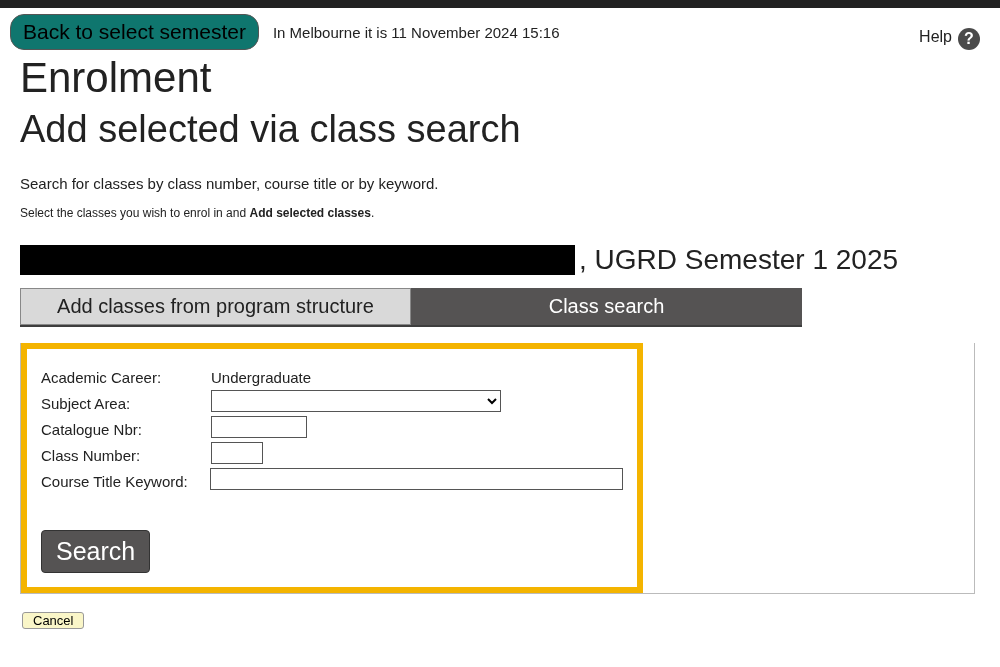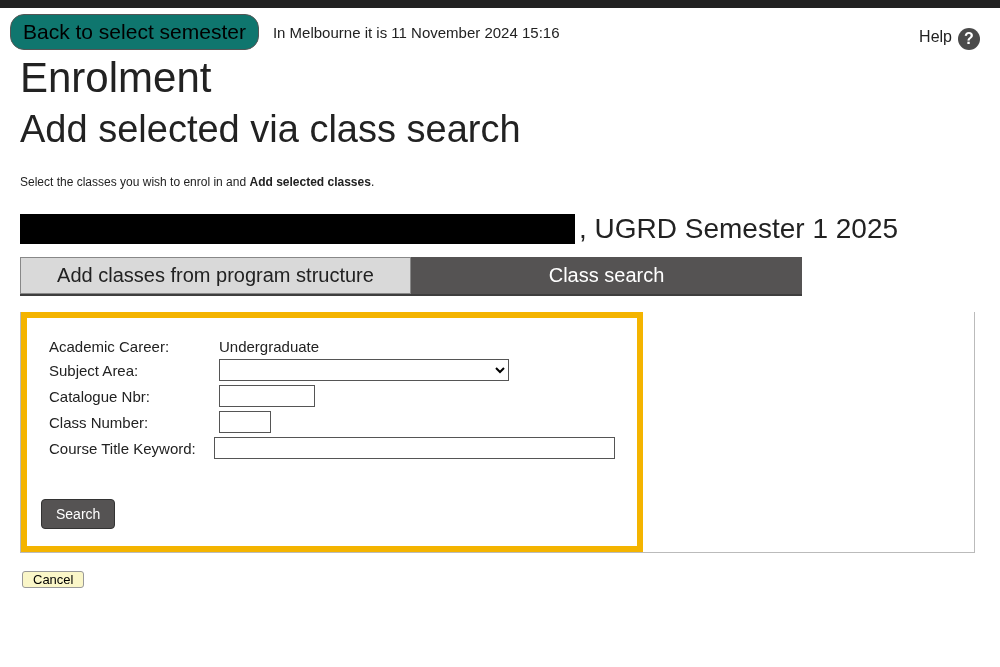--- a/index.html
+++ b/index.html
@@ -130,22 +130,22 @@
   .highlight-box {
     position: relative;
     border: 6px solid #f4b400;
     padding: 16px 14px 14px 14px;
     box-sizing: border-box;
     width: 622px;
     min-height: 240px;
   }
   .form-row {
     display: flex;
-    align-items: center;
-    margin: 4px 8px;
+    align-items: flex-end;
+    margin: 4px 0;
     font-size: 15px;
   }
   .form-row label {
     width: 170px;
   }
   .form-row .value { }
   select.subject {
     width: 290px;
     height: 22px;
     border: 1px solid #555;
@@ -163,21 +163,21 @@
   }
   input.tiny {
     width: 46px;
     height: 18px;
     border: 1px solid #555;
   }
   .search-btn {
     margin-top: 36px;
     background: #555353;
     color: #fff;
-    font-size: 14px;
+    font-size: 25px;
     border: 1px solid #333;
     border-radius: 4px;
     padding: 6px 14px;
     cursor: pointer;
   }
   .cancel-btn {
     margin-top: 18px;
     margin-left: 2px;
     background: #faf6c8;
     border: 1px solid #999;
@@ -198,20 +198,21 @@
   <div class="help-wrap">
     <span>Help</span>
     <span class="help-icon">?</span>
   </div>
 </div>
 
 <div class="page">
   <h1 class="title1">Enrolment</h1>
   <h2 class="title2">Add selected via class search</h2>
 
+  <p class="intro1">Search for classes by class number, course title or by keyword.</p>
   <p class="intro2">
     <span>Select the classes you wish to enrol in and </span><span class="bold">Add selected classes</span><span>.</span>
   </p>
 
   <div class="context-row">
     <span class="redaction"></span>
     <span class="context-text">, UGRD Semester 1 2025</span>
   </div>
 
   <div class="tabs">

